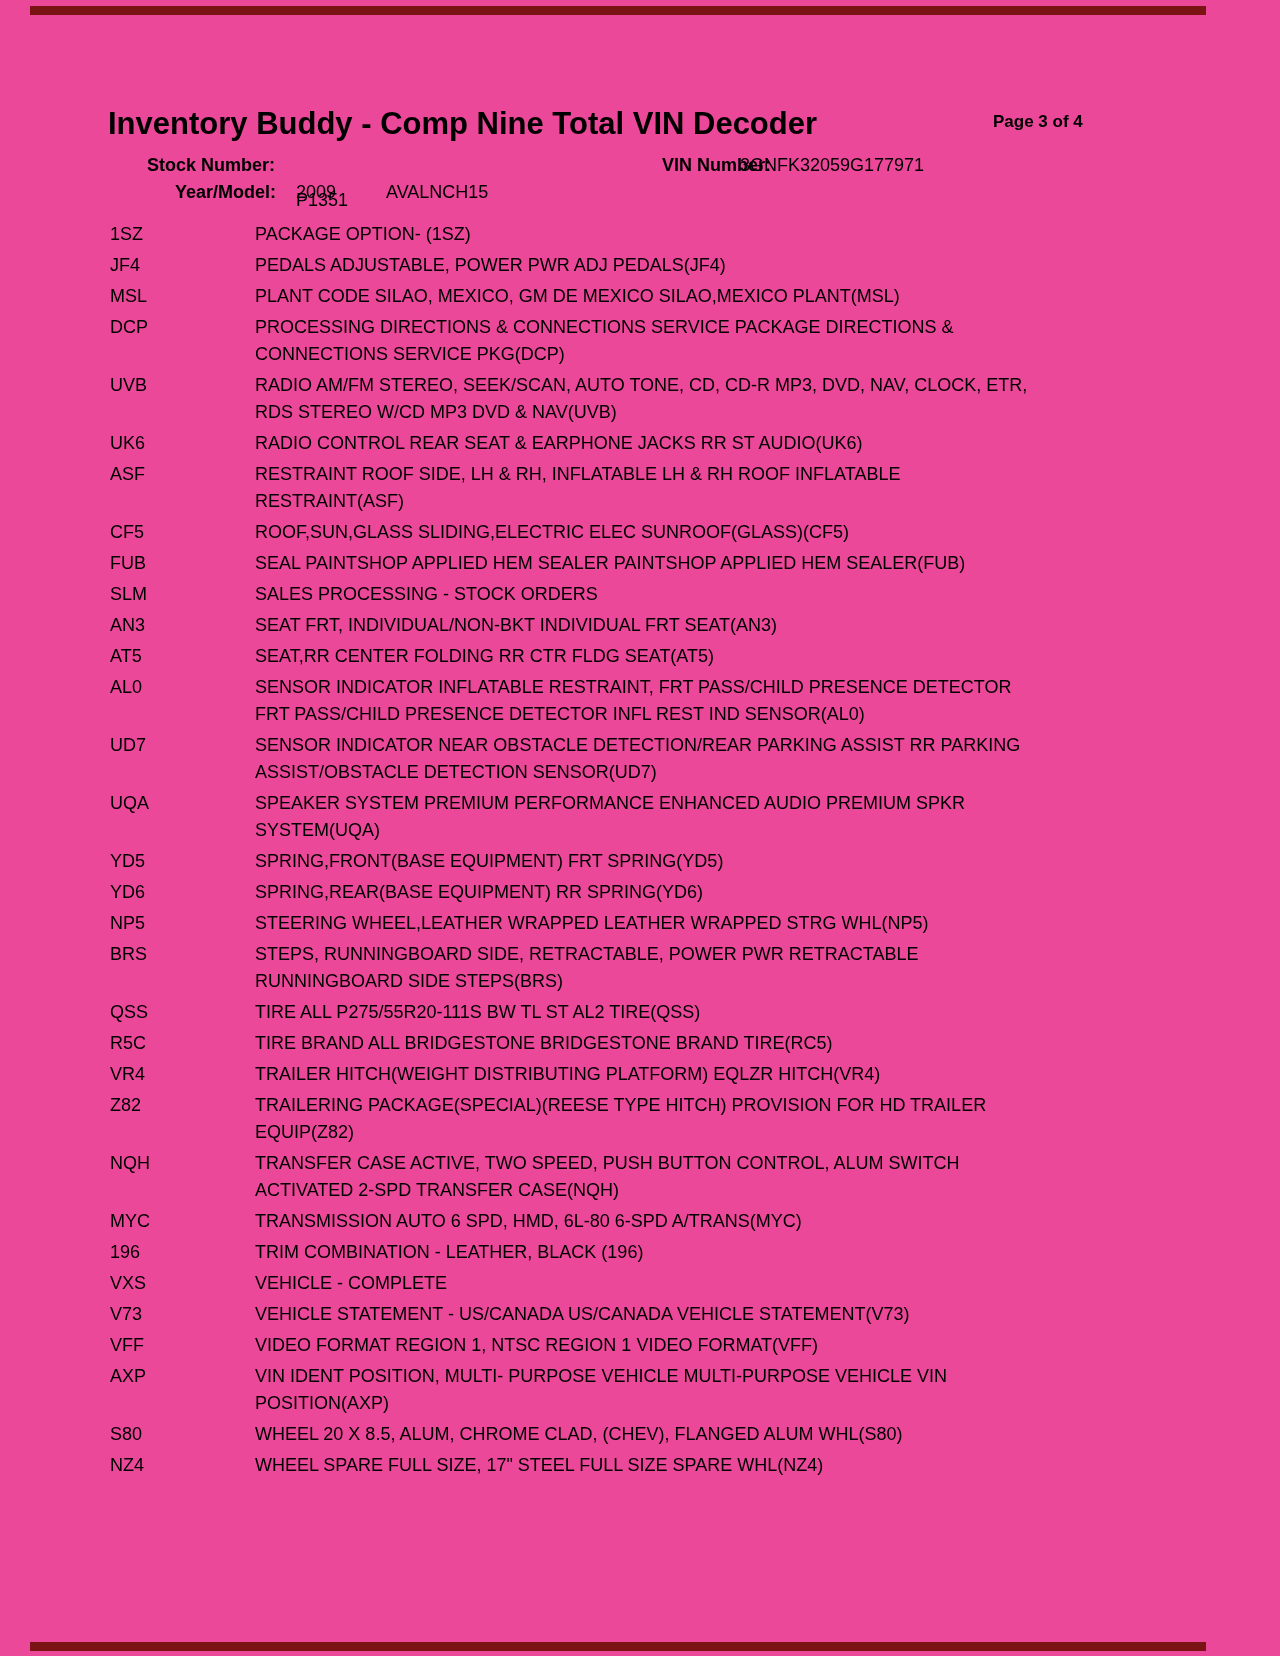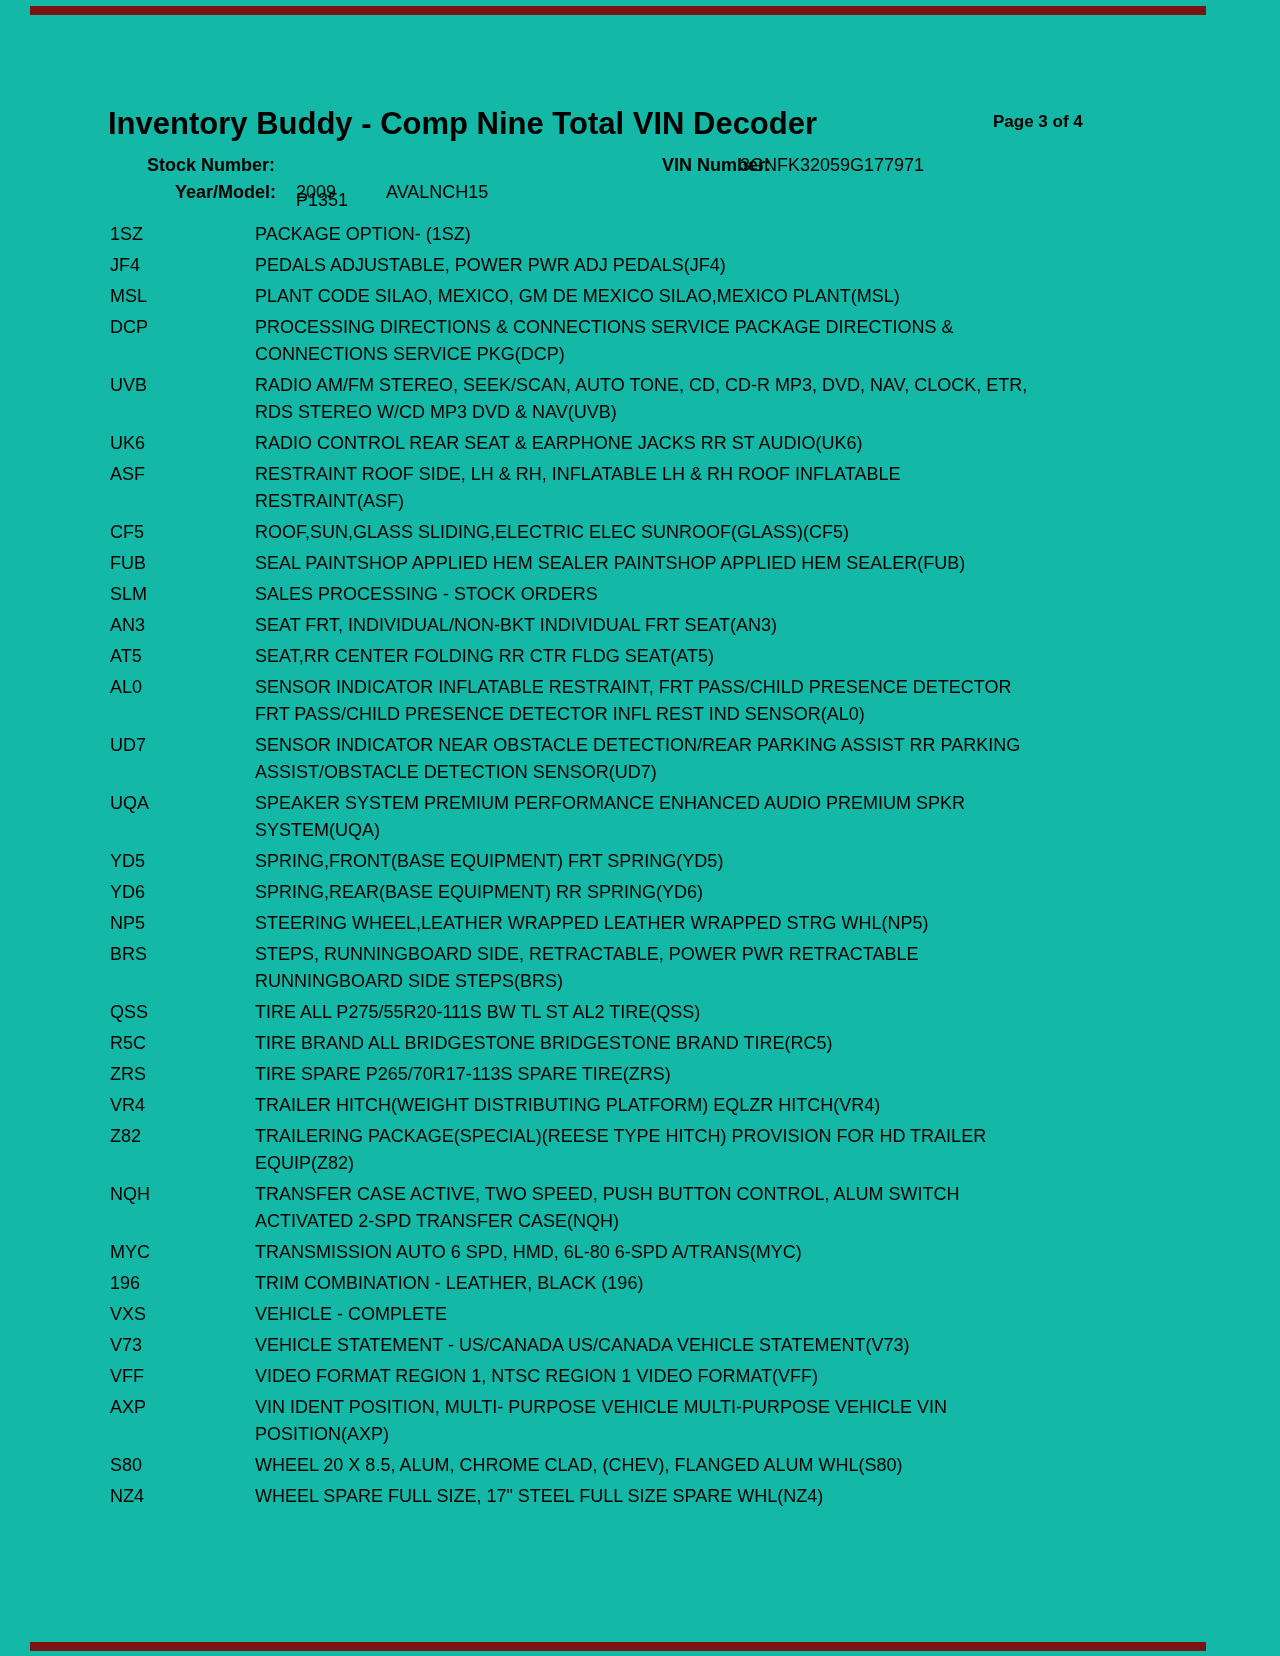--- a/index.html
+++ b/index.html
@@ -1,20 +1,20 @@
 <!DOCTYPE html>
 <html><head>
 <meta charset="utf-8">
 <style>
   html, body { margin: 0; padding: 0; background: #ffffff; }
   .page {
     position: relative;
     width: 1280px;
     height: 1656px;
-    background: #14b8a6;
+    background: #ec4899;
     font-family: "Liberation Sans", sans-serif;
     color: #000000;
     overflow: hidden;
   }
   .rule {
     position: absolute;
     left: 30px;
     width: 1176px;
     height: 9px;
     background: #7a1414;
@@ -193,24 +193,20 @@
       </div>
       <div class="option-row">
         <div class="option-code">QSS</div>
         <div class="option-desc">TIRE ALL P275/55R20-111S BW TL ST AL2 TIRE(QSS)</div>
       </div>
       <div class="option-row">
         <div class="option-code">R5C</div>
         <div class="option-desc">TIRE BRAND ALL BRIDGESTONE BRIDGESTONE BRAND TIRE(RC5)</div>
       </div>
       <div class="option-row">
-        <div class="option-code">ZRS</div>
-        <div class="option-desc">TIRE SPARE P265/70R17-113S SPARE TIRE(ZRS)</div>
-      </div>
-      <div class="option-row">
         <div class="option-code">VR4</div>
         <div class="option-desc">TRAILER HITCH(WEIGHT DISTRIBUTING PLATFORM) EQLZR HITCH(VR4)</div>
       </div>
       <div class="option-row">
         <div class="option-code">Z82</div>
         <div class="option-desc">TRAILERING PACKAGE(SPECIAL)(REESE TYPE HITCH) PROVISION FOR HD TRAILER
 EQUIP(Z82)</div>
       </div>
       <div class="option-row">
         <div class="option-code">NQH</div>

